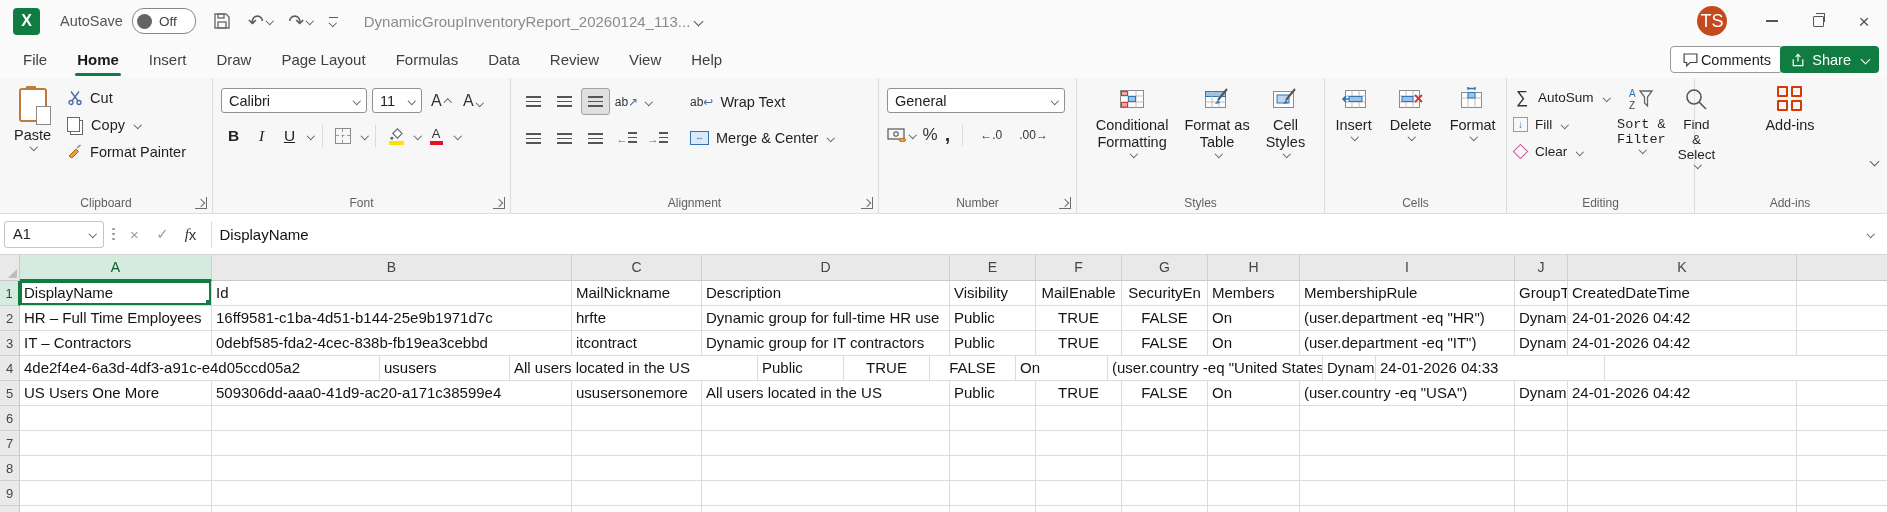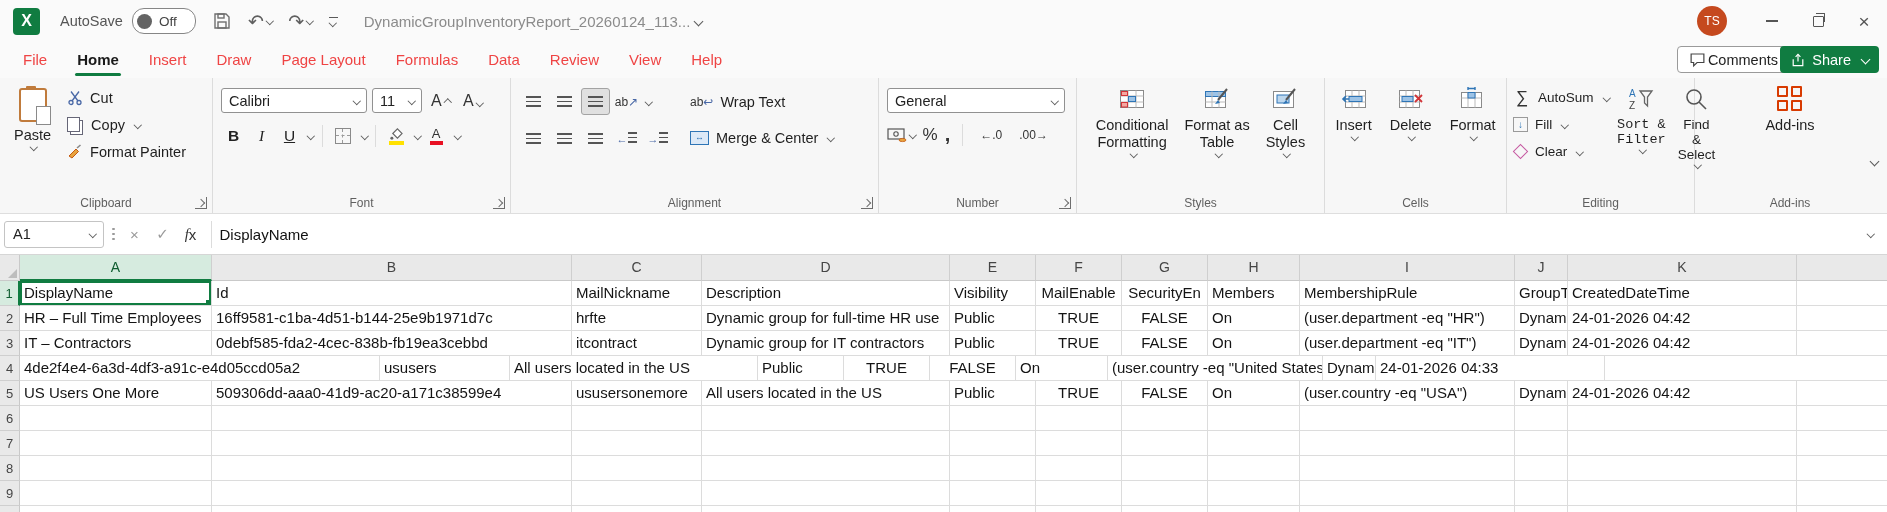--- a/index.html
+++ b/index.html
@@ -22,35 +22,35 @@
   .knob{width:15px;height:15px;border-radius:50%;background:#646464;margin-left:4px;}
   .toggle .off{margin-left:7px;font-size:13.5px;color:#444;}
   .tb-btn{background:none;border:none;display:flex;align-items:center;margin-left:16px;color:#5a5a5a;padding:0;font:inherit;}
   .uglyph{font-size:19px;color:#5f5f5f;line-height:1;}
   .qat-stack{display:inline-flex;flex-direction:column;align-items:center;gap:2px;}
   .qat-bar{width:9px;height:1.5px;background:#5a5a5a;}
   .doc-title{display:flex;align-items:center;margin-left:26px;color:#8b8b8b;font-size:15px;}
   .search{position:absolute;left:703px;top:6px;width:480px;height:29px;border:1px solid #C7C7C7;border-radius:4px;
           background:#FDFDFD;display:flex;align-items:center;color:#7c7c7c;font-size:15px;gap:10px;padding-left:14px;box-sizing:border-box;}
   .tb-right{position:absolute;right:0;top:0;height:42px;display:flex;align-items:center;}
-  .avatar{width:30px;height:30px;border-radius:50%;background:#C5491E;color:#fff;font-size:12px;
+  .avatar{width:30px;height:30px;border-radius:50%;background:#C5491E;color:#fff;font-size:18px;
           display:flex;align-items:center;justify-content:center;margin-right:22px;}
   .winbtn{width:46px;height:42px;display:flex;align-items:center;justify-content:center;color:#555;}
   .min-i{width:12px;height:1.4px;background:#555;}
   .res-i{width:9px;height:9px;border:1.2px solid #555;border-radius:1px;position:relative;}
   .res-i::before{content:'';position:absolute;top:-4px;left:2.5px;width:8px;height:8px;
                  border-top:1.2px solid #555;border-right:1.2px solid #555;border-radius:0 1px 0 0;}
   .close-i{font-size:19px;color:#555;line-height:1;}
   
   .tabrow{position:absolute;top:42px;left:0;right:0;height:36px;background:#FAFAFA;display:flex;align-items:center;}
   .tabs{display:flex;margin-left:8px;}
-  .tab{padding:0 15px;height:36px;line-height:35px;font-size:15px;color:#ef4444;position:relative;cursor:default;}
+  .tab{padding:0 15px;height:36px;line-height:35px;font-size:15px;color:#404040;position:relative;cursor:default;}
   .tab.active{font-weight:bold;color:#1a1a1a;}
   .tab.active::after{content:'';position:absolute;left:13px;right:13px;bottom:2px;height:3px;background:#107C41;border-radius:2px;}
-  .comments-btn{position:absolute;right:97px;top:4px;height:27px;border:1px solid #9a9a9a;border-radius:4px;background:#fff;
+  .comments-btn{position:absolute;right:104px;top:4px;height:27px;border:1px solid #9a9a9a;border-radius:4px;background:#fff;
                 display:flex;align-items:center;gap:2px;padding:0 11px;font-size:14.5px;color:#222;}
   .share-btn{position:absolute;right:8px;top:4px;height:27px;border:none;border-radius:4px;background:#107C41;color:#fff;
              display:flex;align-items:center;gap:6px;padding:0 10px;font-size:14.5px;}
   
   .ribbon{position:absolute;top:78px;left:0;right:0;height:136px;background:#F7F7F7;border-bottom:1px solid #DEDEDE;
           display:flex;box-sizing:border-box;}
   .rg{flex:none;position:relative;border-right:1px solid #DCDCDC;box-sizing:border-box;}
   .rg-label{position:absolute;bottom:3px;left:0;right:0;text-align:center;font-size:12px;color:#5f5f5f;}
   .launcher{position:absolute;bottom:4px;right:5px;width:11px;height:11px;border-right:1.2px solid #6e6e6e;border-bottom:1.2px solid #6e6e6e;}
   .launcher::before{content:'';position:absolute;right:2px;bottom:2px;width:5px;height:5px;

